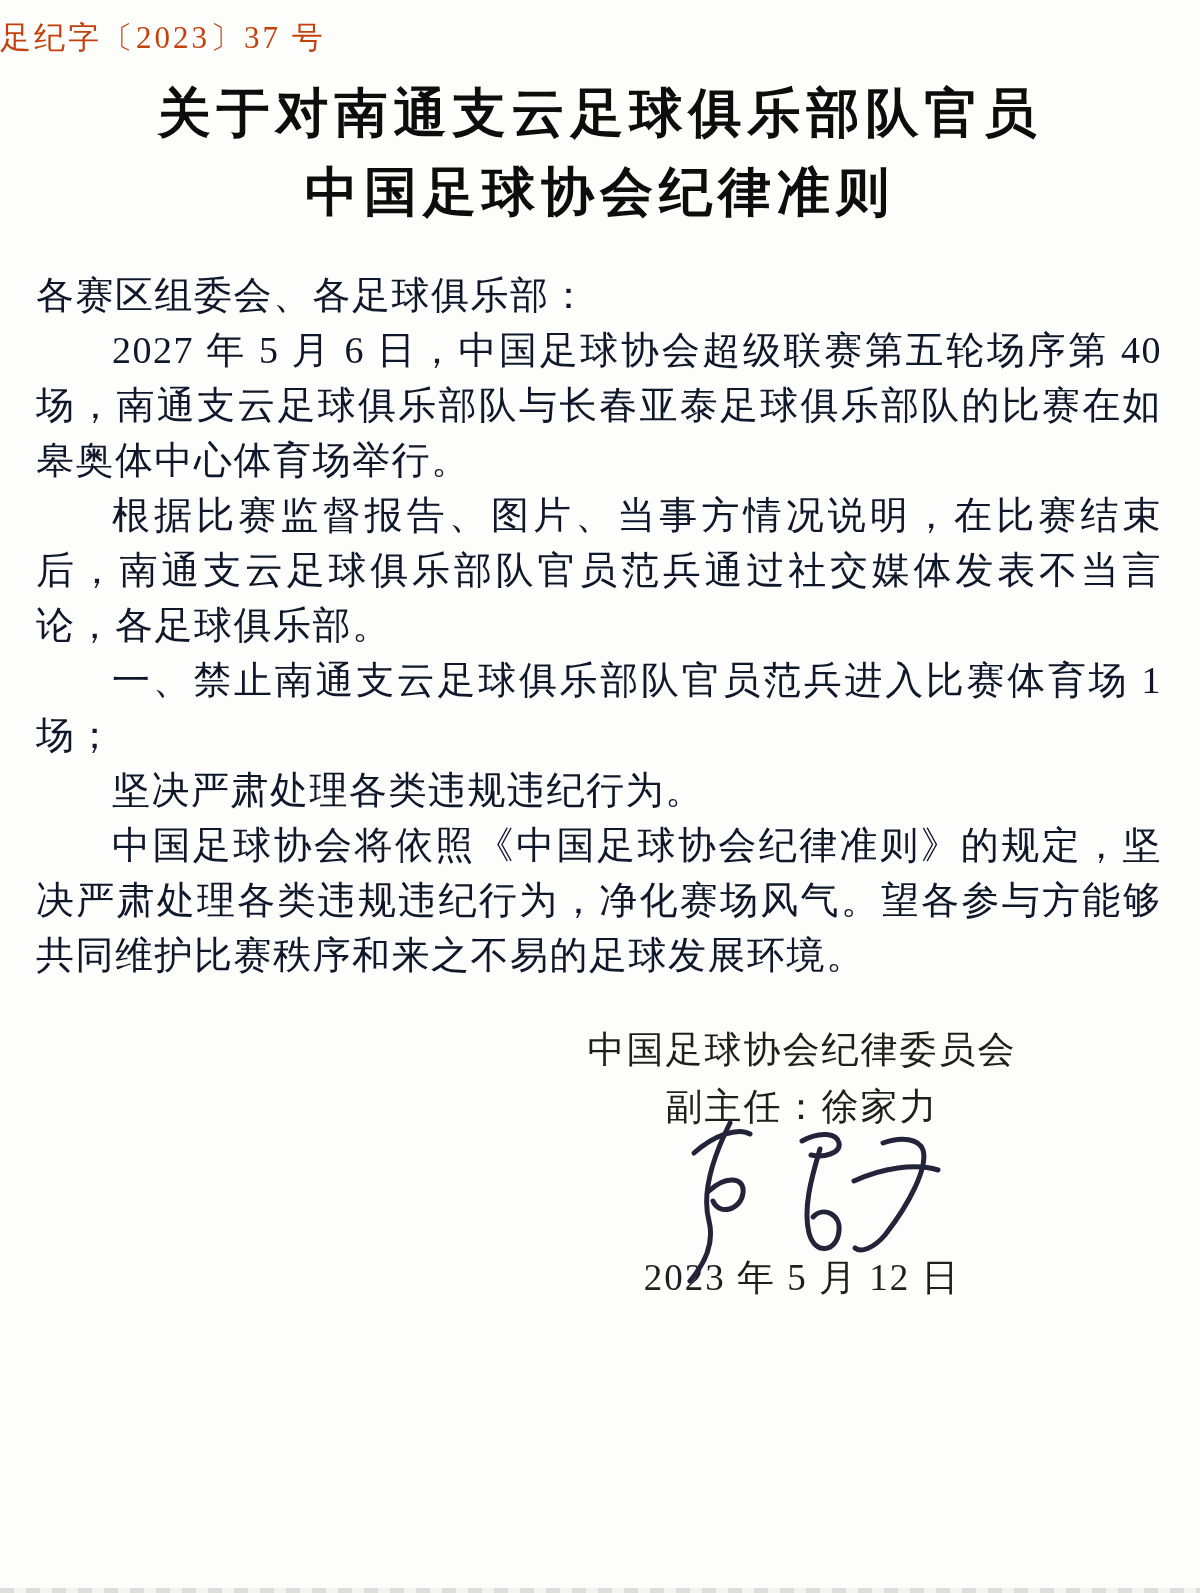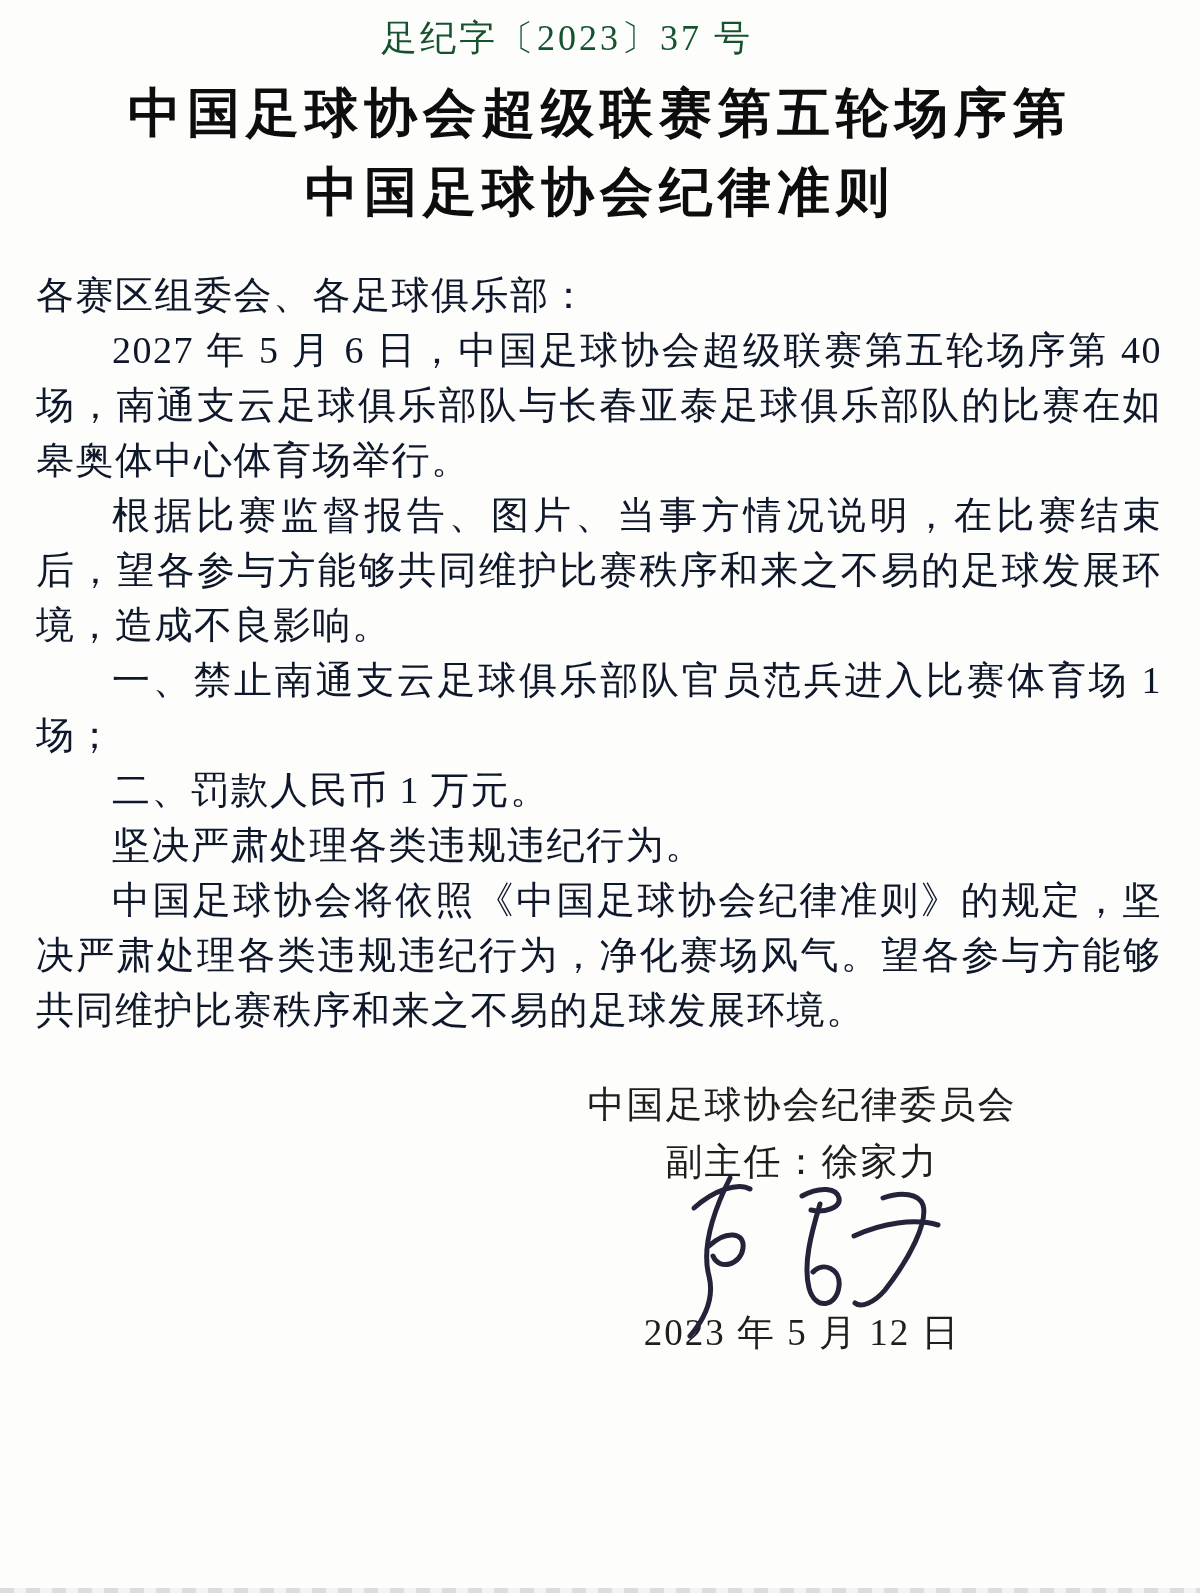--- a/index.html
+++ b/index.html
@@ -10,25 +10,25 @@
     margin: 0 auto;
     background: #fdfdfc;
     color: #1c1c1c;
     font-family: "Liberation Serif", "DejaVu Serif", serif;
     overflow: hidden;
     box-sizing: border-box;
   }
   .doc-number {
     padding-top: 16px;
     padding-right: 66px;
-    text-align: center;
-    font-size: 36px;
+    text-align: left;
+    font-size: 31px;
     line-height: 44px;
     letter-spacing: 3px;
-    color: #14532d;
+    color: #c2410c;
   }
   .title {
     margin-top: 14px;
     text-align: center;
     font-size: 53px;
     line-height: 79px;
     font-weight: bold;
     letter-spacing: 6px;
     color: #0d0d0d;
   }
@@ -77,36 +77,35 @@
   }
 </style>
 </head>
 <body>
 
 <div class="page">
 
   <div class="doc-number">足纪字〔2023〕37 号</div>
 
   <div class="title">
-    <div>中国足球协会超级联赛第五轮场序第</div>
+    <div>关于对南通支云足球俱乐部队官员</div>
     <div>中国足球协会纪律准则</div>
   </div>
 
   <div class="body-text">
     <p>各赛区组委会、各足球俱乐部：</p>
     <div>
 
         <p class="indent">2027 年 5 月 6 日，中国足球协会超级联赛第五轮场序第 40 场，南通支云足球俱乐部队与长春亚泰足球俱乐部队的比赛在如皋奥体中心体育场举行。</p>
 
-        <p class="indent">根据比赛监督报告、图片、当事方情况说明，在比赛结束后，望各参与方能够共同维护比赛秩序和来之不易的足球发展环境，造成不良影响。</p>
+        <p class="indent">根据比赛监督报告、图片、当事方情况说明，在比赛结束后，南通支云足球俱乐部队官员范兵通过社交媒体发表不当言论，各足球俱乐部。</p>
 
 
         <p class="indent">一、禁止南通支云足球俱乐部队官员范兵进入比赛体育场 1 场；</p>
 
-        <p class="indent">二、罚款人民币 1 万元。</p>
 
 
         <p class="indent">坚决严肃处理各类违规违纪行为。</p>
 
         <p class="indent">中国足球协会将依照《中国足球协会纪律准则》的规定，坚决严肃处理各类违规违纪行为，净化赛场风气。望各参与方能够共同维护比赛秩序和来之不易的足球发展环境。</p>
       </div>
   </div>
 
   <div class="sign-block">
     <p class="sign-org">中国足球协会纪律委员会</p>

